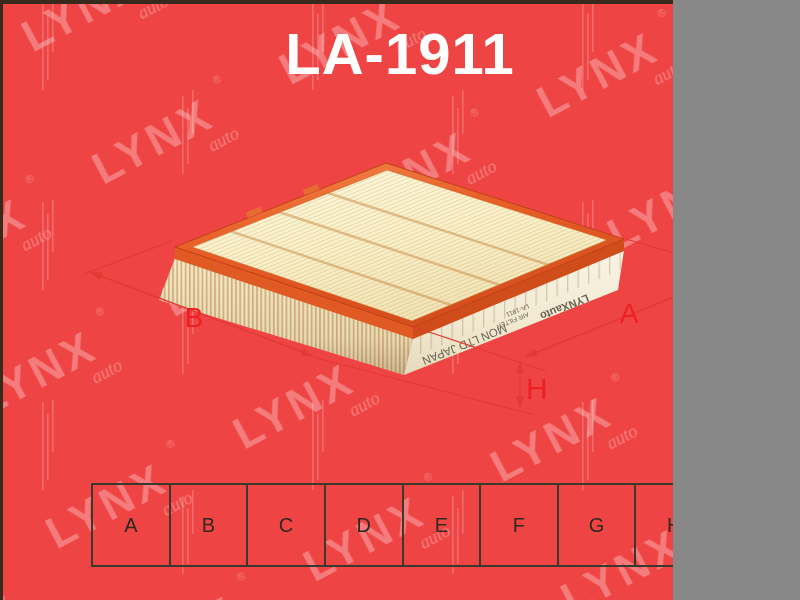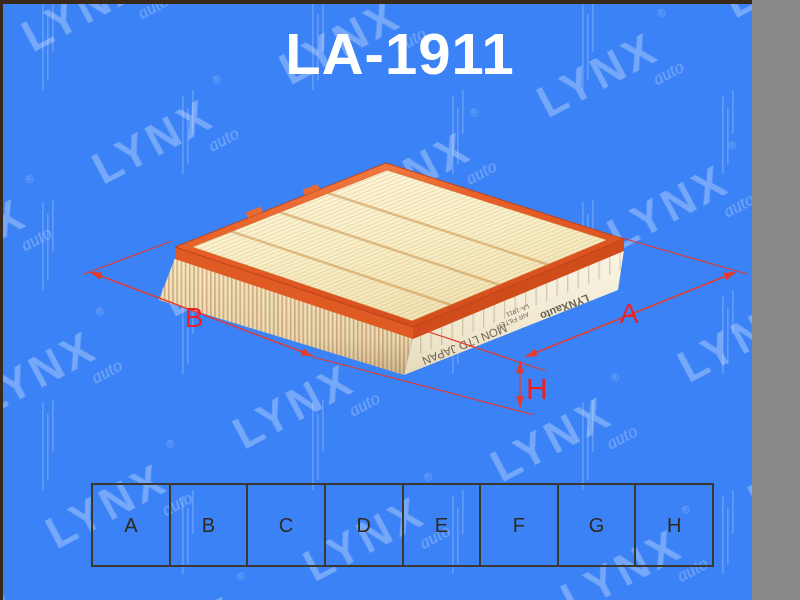--- a/index.html
+++ b/index.html
@@ -1,19 +1,19 @@
 <!DOCTYPE html>
 <html><head>
 <meta charset="utf-8">
 <style>
   html,body{margin:0;padding:0;background:#888;}
   #stage{
-    position:relative;width:752px;height:600px;overflow:hidden;
+    position:relative;width:673px;height:600px;overflow:hidden;
     box-sizing:border-box;
-    background:#3b82f6;
+    background:#ef4444;
     border-top:4px solid #39291b;
     border-left:3px solid #39291b;
     font-family:"Liberation Sans", sans-serif;
   }
   #scene{position:absolute;left:-3px;top:-4px;width:800px;height:600px;}
   .page-title{
     position:absolute;left:397px;top:16px;transform:translateX(-50%);
     font-size:58px;font-weight:bold;color:#ffffff;letter-spacing:1px;
     white-space:nowrap;z-index:3;
   }

